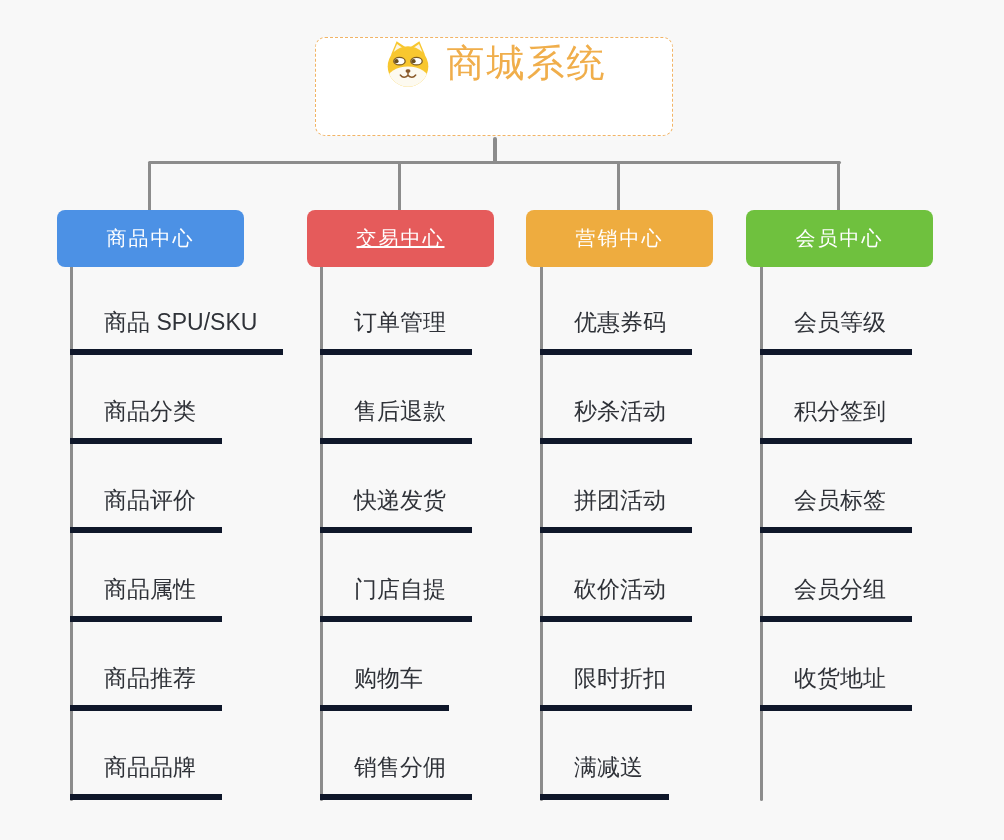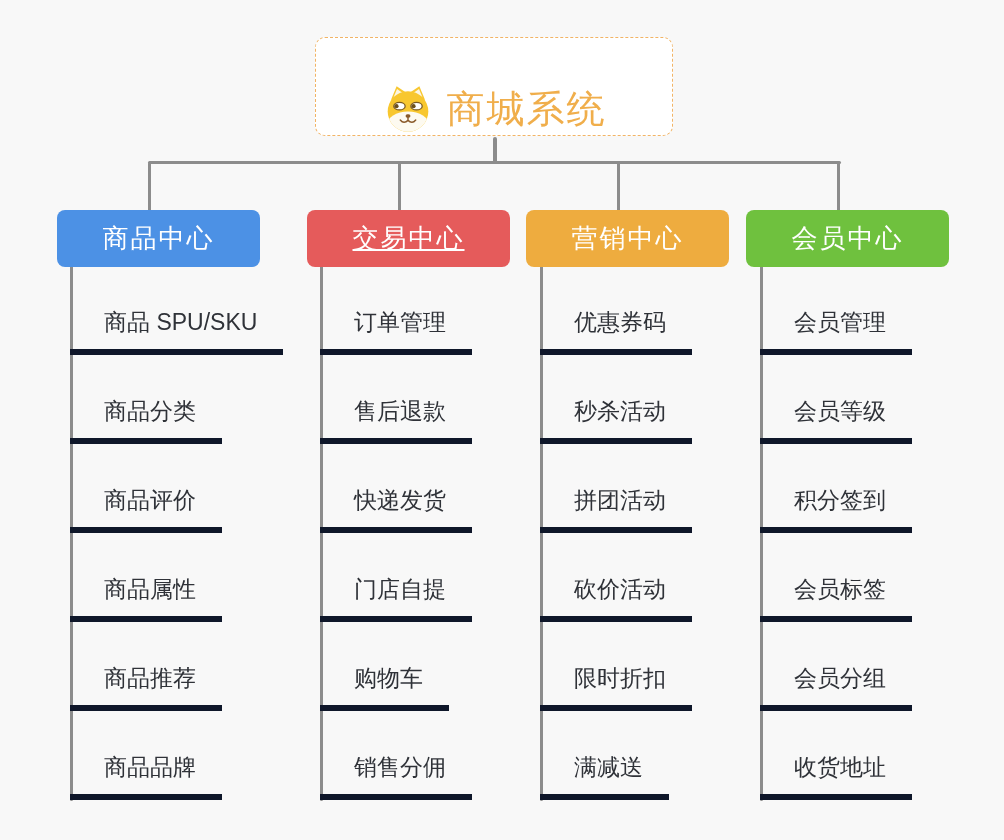--- a/index.html
+++ b/index.html
@@ -17,21 +17,21 @@
   }
   
   .root-node {
     position: absolute;
     left: 315px; top: 37px;
     width: 358px; height: 99px;
     background: #FFFFFF;
     border: 1px dashed #F2B465;
     border-radius: 10px;
     display: flex;
-    align-items: flex-end;
+    align-items: flex-start;
     justify-content: center;
     gap: 13px;
     box-sizing: border-box;
   }
   .root-node .title {
     font-size: 38px;
     font-weight: 500;
     color: #F0AE4B;
     letter-spacing: 2px;
     white-space: nowrap;
@@ -54,24 +54,24 @@
   .spine   { top: 265px; width: 3px; height: 536px; }
   .spine-0 { left: 70px; }
   .spine-1 { left: 320px; }
   .spine-2 { left: 540px; }
   .spine-3 { left: 760px; }
 
   
   .branch-node {
     position: absolute;
     top: 210px;
-    width: 203px; height: 57px;
+    width: 187px; height: 57px;
     border-radius: 8px;
     color: #FFFFFF;
-    font-size: 26px;
+    font-size: 20px;
     font-weight: 500;
     letter-spacing: 2px;
     display: flex;
     align-items: center;
     justify-content: center;
     box-sizing: border-box;
     white-space: nowrap;
   }
   .branch-0 { left: 57px; }
   .branch-1 { left: 307px; text-decoration: underline; }
@@ -206,23 +206,20 @@
     <div class="topic">
         <span>限时折扣</span>
       </div>
     <div class="topic">
         <span>满减送</span>
       </div>
   </div>
 
   <div class="col col-3">
     <div class="topic">
-        <span>会员管理</span>
-      </div>
-    <div class="topic">
         <span>会员等级</span>
       </div>
     <div class="topic">
         <span>积分签到</span>
       </div>
     <div class="topic">
         <span>会员标签</span>
       </div>
     <div class="topic">
         <span>会员分组</span>

